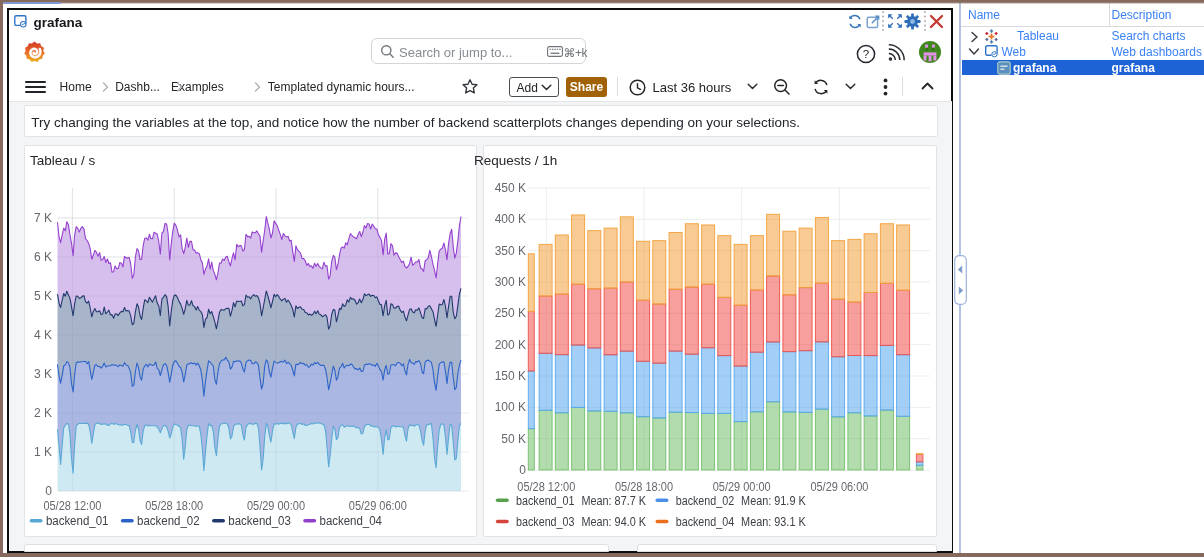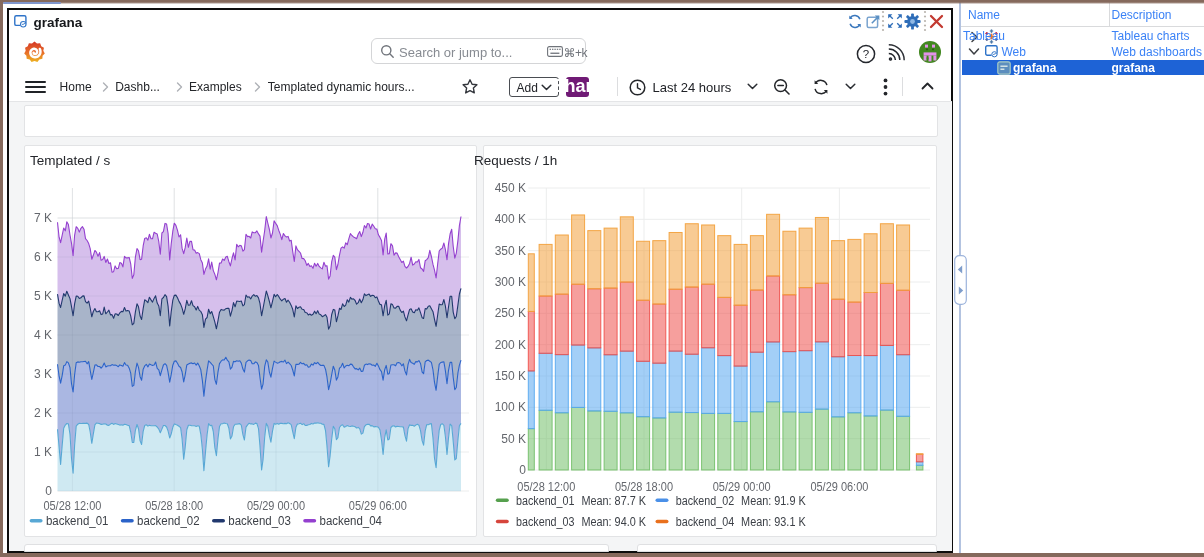--- a/index.html
+++ b/index.html
@@ -184,21 +184,21 @@
       <svg width="21" height="14" viewBox="0 0 21 14">
         <g stroke="#202327" stroke-width="2" stroke-linecap="round">
           <line x1="1" y1="2" x2="20" y2="2"></line>
           <line x1="1" y1="7" x2="20" y2="7"></line>
           <line x1="1" y1="12" x2="20" y2="12"></line>
         </g>
       </svg>
     </div>
     <div class="crumb" style="left:59.6px;top:79.5px">Home</div>
     <div class="crumb" style="left:115.2px;top:79.5px">Dashb...</div>
-    <div class="crumb" style="left:189px;top:79.5px">Examples</div>
+    <div class="crumb" style="left:171px;top:79.5px">Examples</div>
     <div class="crumb" style="left:267.8px;top:79.5px">Templated dynamic hours...</div>
     <div class="abs" style="left:102.2px;top:82px">
       <svg width="7" height="10" viewBox="0 0 7 10">
         <path d="M1.5 1 L5.5 5 L1.5 9" fill="none" stroke="#aeb1b6" stroke-width="1.4" stroke-linecap="round" stroke-linejoin="round"></path>
       </svg>
     </div>
     <div class="abs" style="left:175.8px;top:82px">
       <svg width="7" height="10" viewBox="0 0 7 10">
         <path d="M1.5 1 L5.5 5 L1.5 9" fill="none" stroke="#aeb1b6" stroke-width="1.4" stroke-linecap="round" stroke-linejoin="round"></path>
       </svg>
@@ -213,29 +213,29 @@
         <path d="M9 1.8l2.1 4.4 4.8.6-3.5 3.3.9 4.8L9 12.6l-4.3 2.3.9-4.8L2.1 6.8l4.8-.6z" fill="none" stroke="#33363c" stroke-width="1.4" stroke-linejoin="round"></path>
       </svg>
     </div>
     <div class="btn" style="left:508.5px;top:76.5px;width:50px;height:20px;border:1px solid #4a4d52;color:#202227"></div>
     <div class="abs" style="left:516.5px;top:81px;font-size:12px;color:#202227">Add</div>
     <div class="abs" style="left:541px;top:83.5px">
       <svg width="11" height="7" viewBox="0 0 11 7">
         <path d="M1.2 1.2 L5.5 5.5 L9.8 1.2" fill="none" stroke="#2a2d32" stroke-width="1.5" stroke-linecap="round" stroke-linejoin="round"></path>
       </svg>
     </div>
-    <div class="btn" style="left:566px;top:76.5px;width:23px;height:20px;background:#701a75;color:#fff;font-weight:bold;font-size:18px">Share</div>
+    <div class="btn" style="left:566px;top:76.5px;width:41px;height:20px;background:#a16207;color:#fff;font-weight:bold;font-size:12px">Share</div>
     <div class="vline" style="left:616.7px;top:77px;height:19px"></div>
     <div class="abs" style="left:629px;top:78.5px">
       <svg width="17" height="17" viewBox="0 0 17 17">
         <circle cx="8.5" cy="8.5" r="7.3" fill="none" stroke="#24262a" stroke-width="1.5"></circle>
         <path d="M8.5 4.6v4.2l2.9 1.6" fill="none" stroke="#24262a" stroke-width="1.4" stroke-linecap="round"></path>
       </svg>
     </div>
-    <div class="abs" style="left:652.5px;top:80px;font-size:13px;color:#202227">Last 24 hours</div>
+    <div class="abs" style="left:652.5px;top:80px;font-size:13px;color:#202227">Last 36 hours</div>
     <div class="abs" style="left:747px;top:82.5px">
       <svg width="11" height="7" viewBox="0 0 11 7">
         <path d="M1.2 1.2 L5.5 5.5 L9.8 1.2" fill="none" stroke="#2a2d32" stroke-width="1.5" stroke-linecap="round" stroke-linejoin="round"></path>
       </svg>
     </div>
     <div class="abs" style="left:773px;top:78px">
       <svg width="18" height="18" viewBox="0 0 18 18">
         <circle cx="7.6" cy="7.6" r="5.9" fill="none" stroke="#24262a" stroke-width="1.5"></circle>
         <line x1="4.9" y1="7.6" x2="10.3" y2="7.6" stroke="#24262a" stroke-width="1.5" stroke-linecap="round"></line>
         <line x1="12" y1="12" x2="16" y2="16" stroke="#24262a" stroke-width="1.6" stroke-linecap="round"></line>
@@ -267,23 +267,24 @@
     </div>
     <div class="vline" style="left:902.3px;top:77px;height:19px"></div>
     <div class="abs" style="left:920.5px;top:82px">
       <svg width="13" height="8" viewBox="0 0 13 8">
         <path d="M1.5 6.5 L6.5 1.5 L11.5 6.5" fill="none" stroke="#24262a" stroke-width="1.8" stroke-linecap="round" stroke-linejoin="round"></path>
       </svg>
     </div>
     <div class="abs" style="left:8.5px;top:101px;width:943px;height:1px;background:#e4e5e7"></div>
     <div class="abs gray-area"></div>
     <div class="abs panel" style="left:24px;top:105px;width:914px;height:32px"></div>
+    <div class="abs" style="left:31.3px;top:114.5px;font-size:13.5px;color:#22252b;white-space:nowrap">Try changing the variables at the top, and notice how the number of backend scatterplots changes depending on your selections.</div>
     <div class="abs panel" style="left:24px;top:145px;width:453px;height:392px"></div>
     <div class="abs panel" style="left:482.5px;top:145px;width:454px;height:392px"></div>
-    <div class="abs ptitle" style="left:30px;top:153px">Templated / s</div>
+    <div class="abs ptitle" style="left:30px;top:153px">Tableau / s</div>
     <div class="abs ptitle" style="left:474px;top:153px">Requests / 1h</div>
     <div class="abs" style="left:24px;top:145px">
       <svg width="453" height="392" viewBox="0 0 453 392" style="font-family:'Liberation Sans',sans-serif">
         <line x1="33.5" y1="346.0" x2="445.0" y2="346.0" stroke="#eceded" stroke-width="1"></line>
         <line x1="33.5" y1="307.0" x2="445.0" y2="307.0" stroke="#eceded" stroke-width="1"></line>
         <line x1="33.5" y1="268.0" x2="445.0" y2="268.0" stroke="#eceded" stroke-width="1"></line>
         <line x1="33.5" y1="229.0" x2="445.0" y2="229.0" stroke="#eceded" stroke-width="1"></line>
         <line x1="33.5" y1="190.0" x2="445.0" y2="190.0" stroke="#eceded" stroke-width="1"></line>
         <line x1="33.5" y1="151.0" x2="445.0" y2="151.0" stroke="#eceded" stroke-width="1"></line>
         <line x1="33.5" y1="112.0" x2="445.0" y2="112.0" stroke="#eceded" stroke-width="1"></line>
@@ -510,22 +511,22 @@
           <rect x="10.6" y="3.9" width="3" height="1.2"></rect>
         </g>
         <g fill="#5b6591">
           <rect x="2.2" y="9" width="1.3" height="3"></rect>
           <rect x="1.3" y="9.9" width="3" height="1.2"></rect>
           <rect x="11.5" y="9" width="1.3" height="3"></rect>
           <rect x="10.6" y="9.9" width="3" height="1.2"></rect>
         </g>
       </svg>
     </div>
-    <div class="treetxt" style="left:963px;top:28.5px">Tableau</div>
-    <div class="treetxt" style="left:1111.5px;top:28.5px">Tableau charts</div>
+    <div class="treetxt" style="left:1017px;top:28.5px">Tableau</div>
+    <div class="treetxt" style="left:1111.5px;top:28.5px">Search charts</div>
     <div class="abs" style="left:968px;top:46.5px">
       <svg width="12" height="9" viewBox="0 0 12 9">
         <path d="M1.5 2 L6 7 L10.5 2" fill="none" stroke="#3c3f44" stroke-width="1.5" stroke-linecap="round" stroke-linejoin="round"></path>
       </svg>
     </div>
     <div class="abs" style="left:985px;top:44.5px">
       <svg width="14" height="13" viewBox="0 0 14 13">
         <rect x="0.7" y="0.7" width="11.4" height="9.6" rx="1.5" fill="none" stroke="#2e73c8" stroke-width="1.4"></rect>
         <circle cx="9.4" cy="9.3" r="3.1" fill="#fff"></circle>
         <circle cx="9.4" cy="9.3" r="2.6" fill="none" stroke="#2e73c8" stroke-width="1"></circle>

